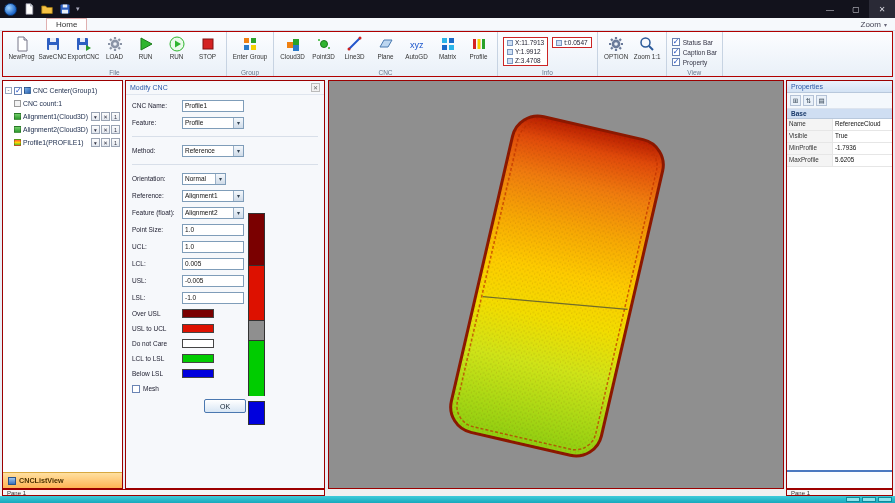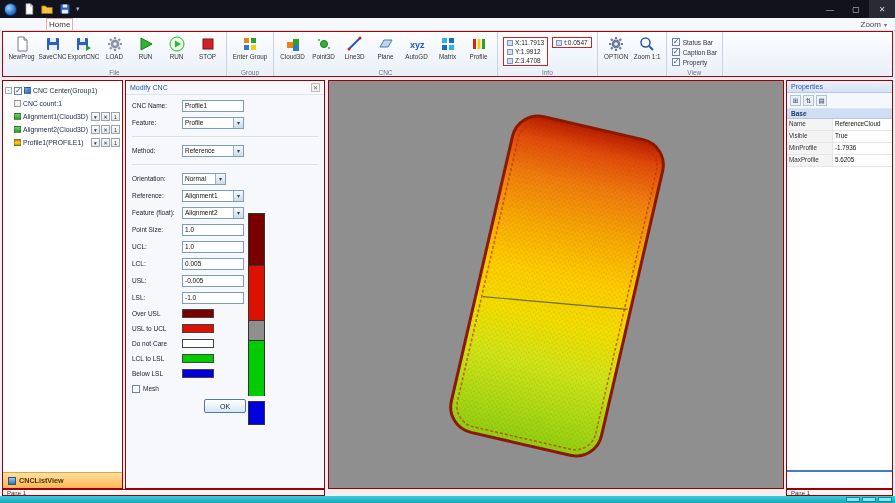--- a/index.html
+++ b/index.html
@@ -13,31 +13,31 @@
   .qat { width:13px; height:13px; display:flex; align-items:center; justify-content:center; }
   .qat svg { width:12px; height:12px; }
   .qat-caret { color:#aab; font-size:7px; }
   .win-controls { margin-left:auto; display:flex; height:18px; }
   .win-btn { width:26px; height:18px; color:#d8d8e0; font-size:8px; display:flex; align-items:center; justify-content:center; }
   .win-btn.close { background:#2a2a36; }
 
   
   .menubar { position:absolute; left:0; top:18px; width:895px; height:13px; background:#f6f9fc;
              border-bottom:1px solid #d5dde8; display:flex; align-items:center; font-size:8px; }
-  .tab-home { margin-left:46px; padding:0 2px; color:#333; border:1px solid #e0b0b0; border-bottom:none; background:#fff; height:12px; line-height:12px; }
+  .tab-home { margin-left:46px; padding:0 9px; color:#333; border:1px solid #e0b0b0; border-bottom:none; background:#fff; height:12px; line-height:12px; }
   .style-menu { margin-left:auto; margin-right:8px; color:#445; display:flex; align-items:center; gap:3px; }
   .caret { font-size:6px; color:#667; }
 
   
   .ribbon { position:absolute; left:2px; top:31px; width:891px; height:46px;
             background:linear-gradient(#fcfdff,#e9f0f8); border:1px solid #b00000; display:flex; }
   .rgroup { position:relative; display:flex; align-items:flex-start; padding:2px 3px 11px 3px; border-right:1px solid #c7d3e2; }
   .gcap { position:absolute; bottom:0; left:0; right:0; text-align:center; font-size:6.5px; color:#66788c; }
   .rbtn { width:31px; display:flex; flex-direction:column; align-items:center; gap:1px; padding-top:2px; }
-  .rbtn .ic { width:16px; height:16px; display:flex; align-items:center; justify-content:flex-start;font-weight:bold; }
+  .rbtn .ic { width:16px; height:16px; display:flex; align-items:center; justify-content:flex-start; }
   .rbtn .ic svg { width:16px; height:16px; }
   .rlbl { font-size:6.3px; color:#333; white-space:nowrap; }
   .rbtn.wide { width:40px; }
   .infobox { border:1px solid #cc2424; background:#fff; font-size:6.5px; color:#223; margin:3px 2px;
              padding:1px 3px; display:flex; flex-direction:column; gap:2px; justify-content:center; }
   .inforow { display:flex; align-items:center; gap:2px; white-space:nowrap; }
   .chip { width:6px; height:6px; background:#cfe0f4; border:1px solid #7a96c0; }
   .vgrid { display:flex; flex-direction:column; gap:2px; padding:4px 2px; }
   .vcheck { display:flex; align-items:center; gap:3px; font-size:6.5px; color:#334; white-space:nowrap; }
   .cbx { width:8px; height:8px; border:1px solid #6a84b4; background:#fff; position:relative; flex:none; }

